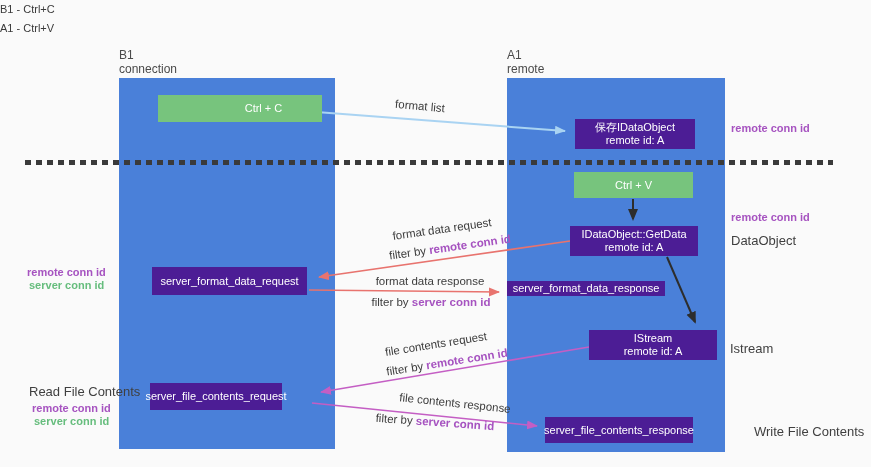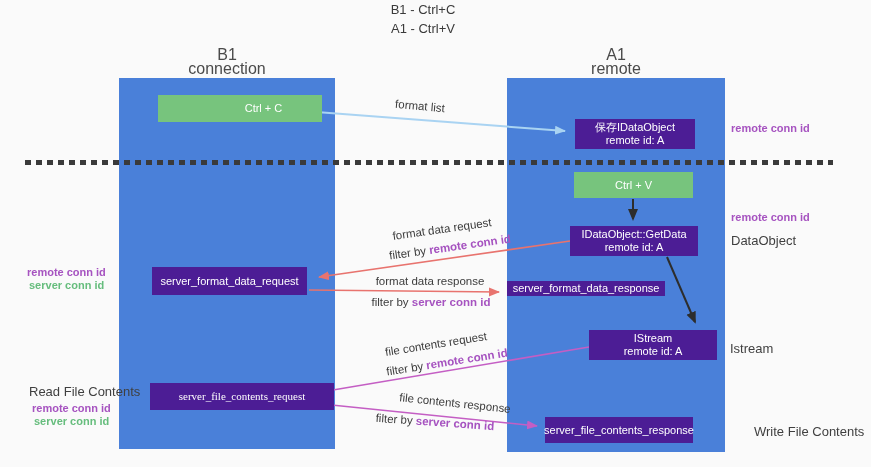--- a/index.html
+++ b/index.html
@@ -2,25 +2,25 @@
 <html><head>
 <meta charset="utf-8">
 <style>
   html,body{margin:0;padding:0;background:#fafafa;}
   #canvas{
     position:relative;width:871px;height:467px;background:#fafafa;
     font-family:"Liberation Sans", sans-serif;overflow:hidden;
   }
   .abs{position:absolute;}
   .title{
-    left:0;top:7;width:846px;text-align:center;
-    font-size:13px;color:#3a3a3a;line-height:19px;
+    left:0;top:7;width:846px;
+    font-size:11px;color:#3a3a3a;line-height:19px;
   }
   .col-header{
-    text-align:center;font-size:16px;color:#4a4a4a;line-height:14px;
+    text-align:left;font-size:12px;color:#4a4a4a;line-height:14px;
   }
   .column{background:#4a80d9;}
   .node{
     display:flex;flex-direction:column;align-items:center;justify-content:center;
     color:#ffffff;font-size:11px;line-height:13px;text-align:center;
   }
   .node.green{background:#77c47d;}
   .node.orange{background:#4c1d95;}
   .dashed-line{
     left:25px;top:160px;width:808px;height:5px;
@@ -107,21 +107,21 @@
 
   <div class="abs node orange" style="left:507px;top:281px;width:158px;height:15px;">
     <span>server_format_data_response</span>
   </div>
 
   <div class="abs node orange" style="left:589px;top:330px;width:128px;height:30px;">
     <span>IStream</span>
     <span>remote id: A</span>
   </div>
 
-  <div class="abs node orange" style="left:150px;top:383px;width:184px;height:27px;font-family:Liberation Serif, serif;">
+  <div class="abs node orange" style="left:150px;top:383px;width:132px;height:27px;">
     <span>server_file_contents_request</span>
   </div>
 
   <div class="abs node orange" style="left:545px;top:417px;width:148px;height:26px;">
     <span>server_file_contents_response</span>
   </div>
 
   <div class="abs purple" style="left:731px;top:122px;">remote conn id</div>
   <div class="abs purple" style="left:731px;top:211px;">remote conn id</div>
   <div class="abs side-label" style="left:731px;top:233px;">DataObject</div>

